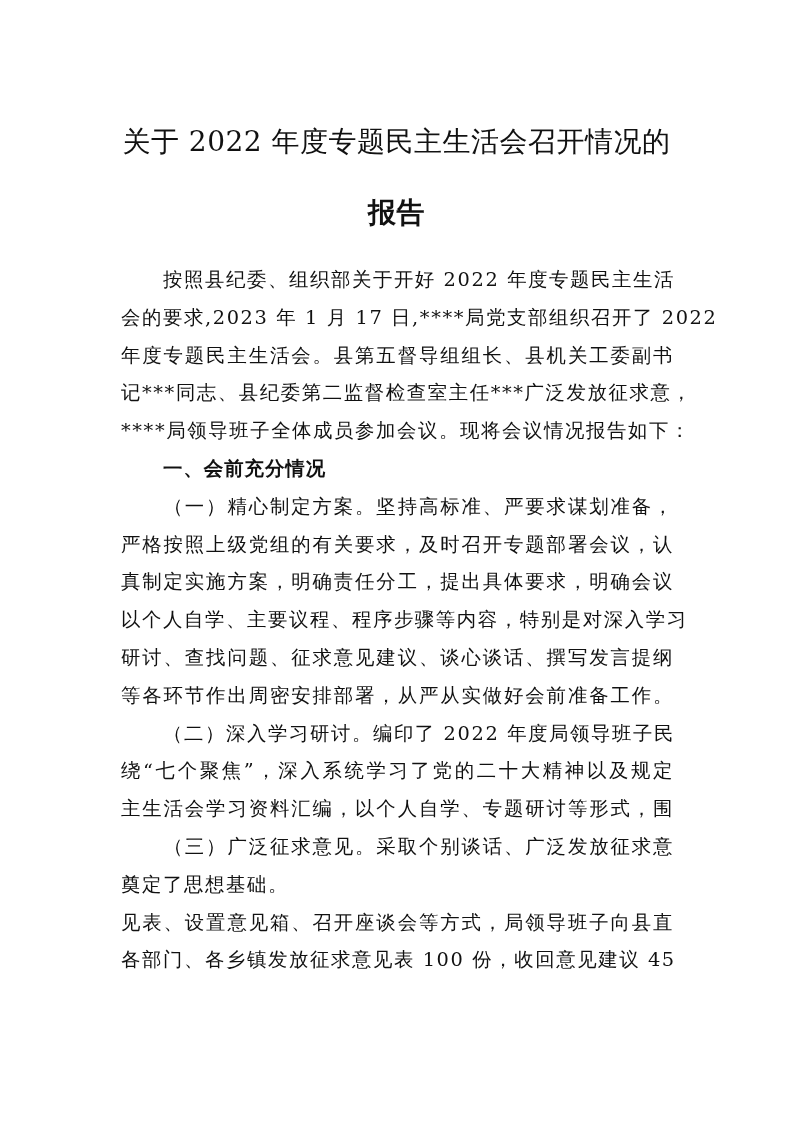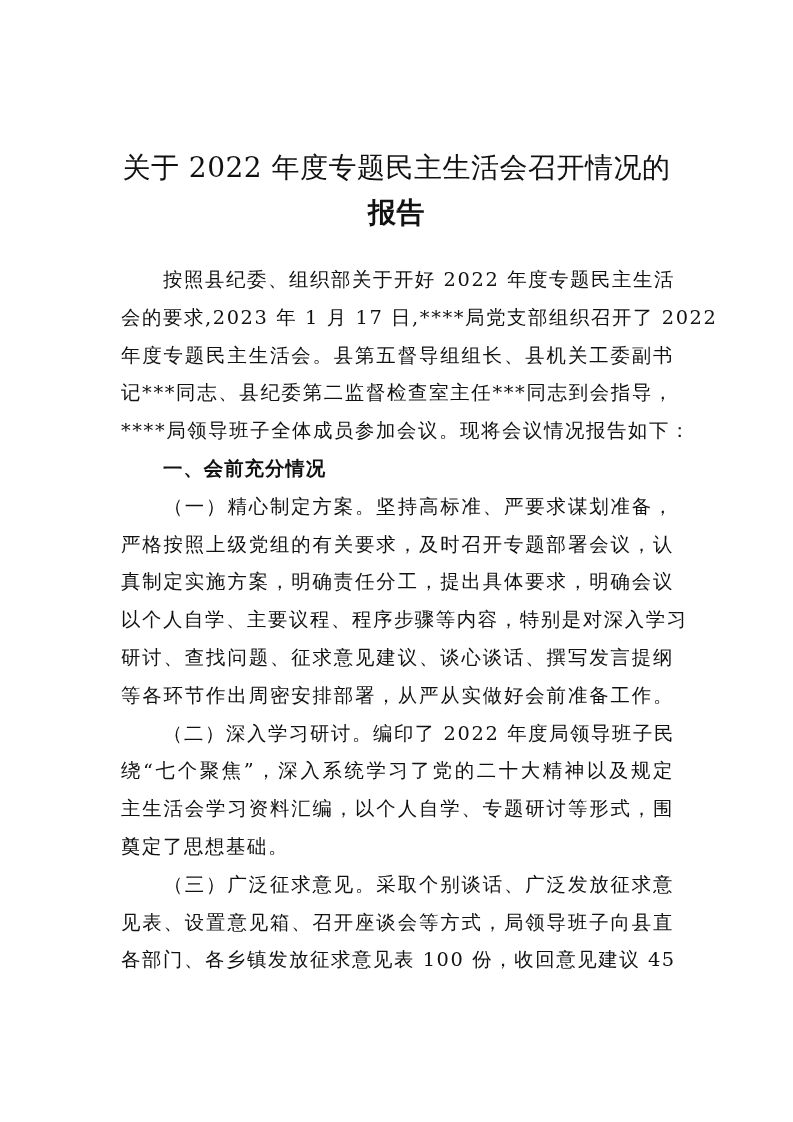--- a/index.html
+++ b/index.html
@@ -1,46 +1,46 @@
 <!DOCTYPE html>
 <html><head>
 <meta charset="utf-8">
 <style>
   html, body { margin: 0; padding: 0; background: #ffffff; }
   body { width: 793px; height: 1122px; position: relative; overflow: hidden; font-family: "DejaVu Serif", "Liberation Serif", serif; color: #111; }
   .page { position: absolute; left: 0; top: 0; width: 793px; height: 1122px; background: #fff; }
   .title { position: absolute; left: 100px; width: 593px; text-align: center; font-size: 28px; line-height: 36px; letter-spacing: 0.5px; color: #111; font-family: "DejaVu Serif", "Liberation Serif", serif; }
-  .title.l1 { top: 150px; }
+  .title.l1 { top: 124px; }
   .title.l2 { top: 195px; font-weight: bold; }
   .body { position: absolute; left: 121px; width: 553px; top: 261px; font-size: 19.4px; line-height: 37.8px; text-align: justify; text-justify: inter-character; letter-spacing: 1.6px; }
   .line { display: block; white-space: nowrap; height: 37.8px; text-align-last: justify; text-align: justify; }
   .line.last { text-align-last: left; }
   .heading { font-family: "DejaVu Sans", "Liberation Sans", sans-serif; font-weight: bold; padding-left: 42px; text-align-last: left; letter-spacing: 1px; }
 </style>
 </head>
 <body>
 
 <div class="page">
   <div class="title l1">关于 2022 年度专题民主生活会召开情况的</div>
   <div class="title l2">报告</div>
 
   <div class="body">
     <span class="line">　　按照县纪委、组织部关于开好 2022 年度专题民主生活</span>
     <span class="line">会的要求,2023 年 1 月 17 日,****局党支部组织召开了 2022</span>
     <span class="line">年度专题民主生活会。县第五督导组组长、县机关工委副书</span>
-    <span class="line">记***同志、县纪委第二监督检查室主任***同志到会指导，</span>
+    <span class="line">记***同志、县纪委第二监督检查室主任***广泛发放征求意，</span>
     <span class="line">****局领导班子全体成员参加会议。现将会议情况报告如下：</span>
     <span class="line heading">一、会前充分情况</span>
     <span class="line">　　（一）精心制定方案。坚持高标准、严要求谋划准备，</span>
     <span class="line">严格按照上级党组的有关要求，及时召开专题部署会议，认</span>
     <span class="line">真制定实施方案，明确责任分工，提出具体要求，明确会议</span>
     <span class="line">以个人自学、主要议程、程序步骤等内容，特别是对深入学习</span>
     <span class="line">研讨、查找问题、征求意见建议、谈心谈话、撰写发言提纲</span>
     <span class="line">等各环节作出周密安排部署，从严从实做好会前准备工作。</span>
     <span class="line">　　（二）深入学习研讨。编印了 2022 年度局领导班子民</span>
     <span class="line">绕“七个聚焦”，深入系统学习了党的二十大精神以及规定</span>
     <span class="line">主生活会学习资料汇编，以个人自学、专题研讨等形式，围</span>
+    <span class="line">　　（三）广泛征求意见。采取个别谈话、广泛发放征求意</span>
     <span class="line last">奠定了思想基础。</span>
-    <span class="line">　　（三）广泛征求意见。采取个别谈话、广泛发放征求意</span>
     <span class="line">见表、设置意见箱、召开座谈会等方式，局领导班子向县直</span>
     <span class="line">各部门、各乡镇发放征求意见表 100 份，收回意见建议 45</span>
   </div>
 </div>
 
 </body></html>

